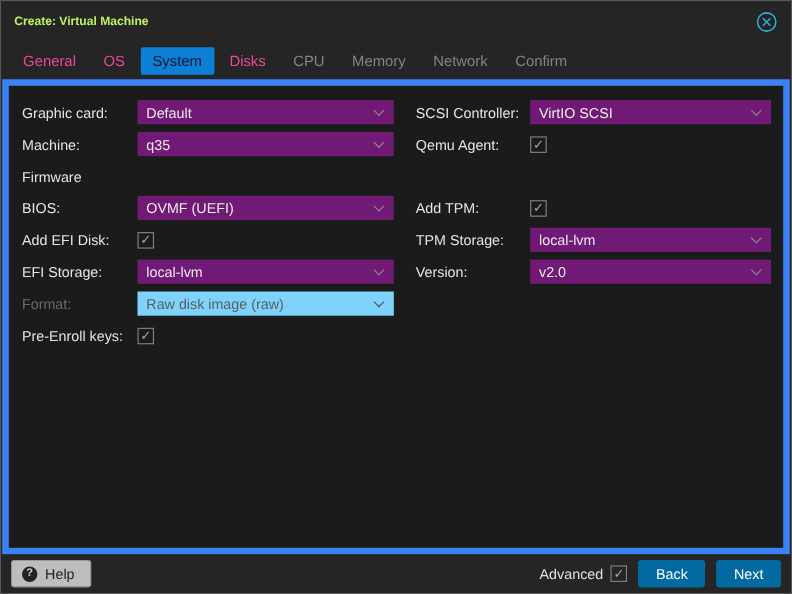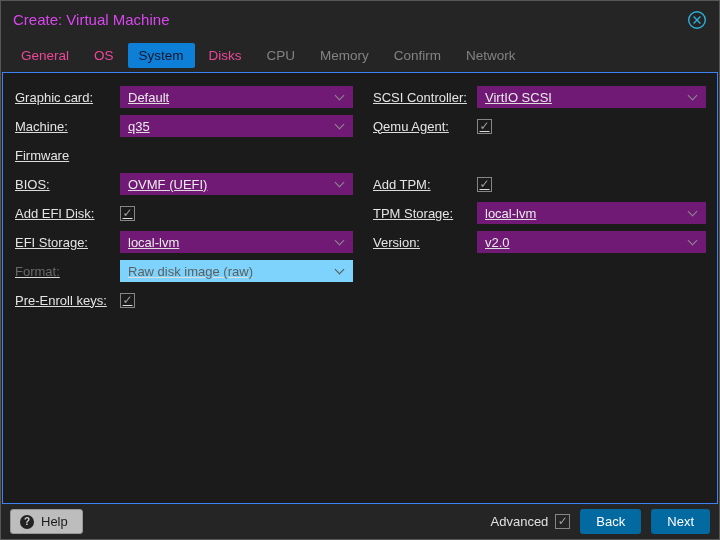--- a/index.html
+++ b/index.html
@@ -11,36 +11,35 @@
     background: #252525;
     border: 1px solid #575757;
     color: #dcdcdc;
     font-size: 13px;
     display: flex; flex-direction: column;
     position: relative;
   }
 
   
   .titlebar { height: 37px; display: flex; align-items: center; padding: 0 12px; flex-shrink: 0; }
-  .title { color: #d946ef; font-size: 15px; }
+  .title { color: #bef264; font-size: 11px; font-weight: bold; }
   .close-btn { margin-left: auto; cursor: pointer; display: flex; align-items: center; }
 
   
   .tabbar { height: 34px; display: flex; align-items: center; padding: 0 9px; gap: 3px; flex-shrink: 0; }
   .tab { padding: 5px 11px; font-size: 13.5px; color: #ec4899; border-radius: 2px; cursor: pointer; white-space: nowrap; }
   .tab.active { background: #0d7fd7; color: #0f172a; }
   .tab.disabled { color: #838383; cursor: default; }
 
   
   .content {
     flex: 1; margin: 0 1px;
     background: #1b1b1b;
-    border: 1px solid #3b82f6;
+    border: 6px solid #3b82f6;
     overflow: hidden;
-    text-decoration: underline;
   }
   .form { display: flex; padding: 13px 11px 0 12px; }
   .colL { width: 338px; margin-right: 20px; flex-shrink: 0; }
   .colR { flex: 1; }
   .row { display: flex; align-items: center; height: 22px; margin-bottom: 7px; }
   .flabel { width: 105px; flex-shrink: 0; color: #e4e4e4; }
   .colR .flabel { width: 104px; }
   .row.disabled .flabel { color: #696969; }
 
   .select {
@@ -102,22 +101,22 @@
     </span>
   </div>
 
   <div class="tabbar">
     <div class="tab">General</div>
     <div class="tab">OS</div>
     <div class="tab active">System</div>
     <div class="tab">Disks</div>
     <div class="tab disabled">CPU</div>
     <div class="tab disabled">Memory</div>
+    <div class="tab disabled">Network</div>
     <div class="tab disabled">Confirm</div>
-    <div class="tab disabled">Network</div>
   </div>
 
   <div class="content">
     <div class="form">
 
       <div class="colL">
 
         <div class="row">
           <span class="flabel">Graphic card:</span>
           <div class="select">

